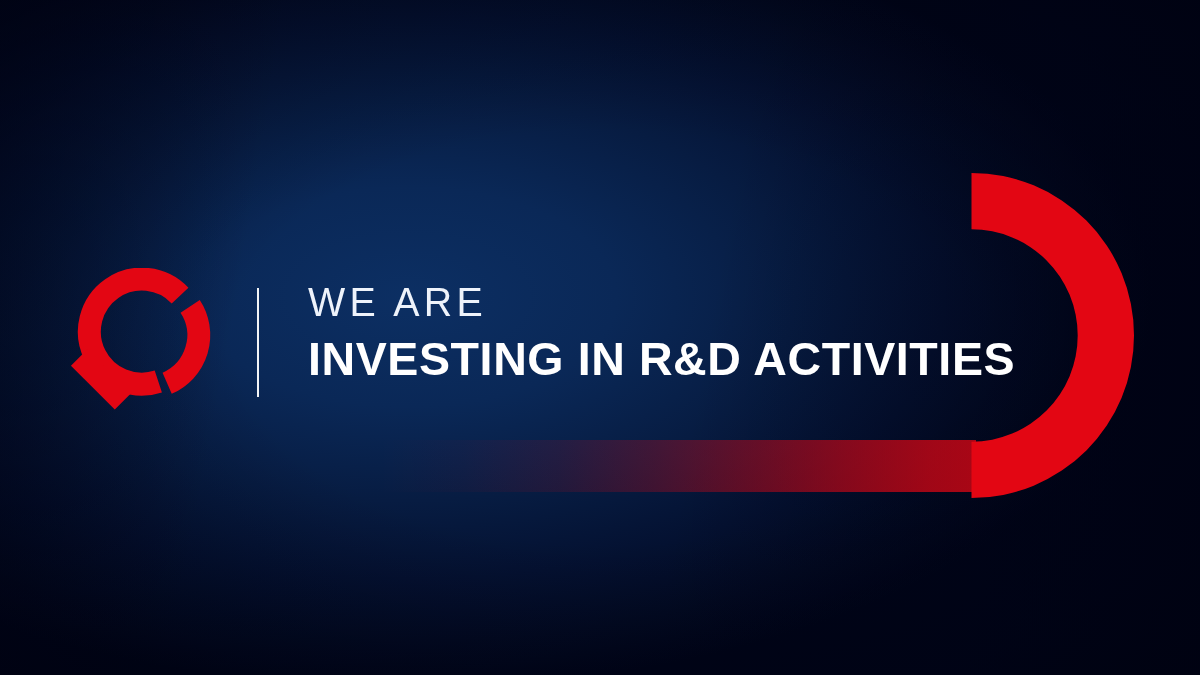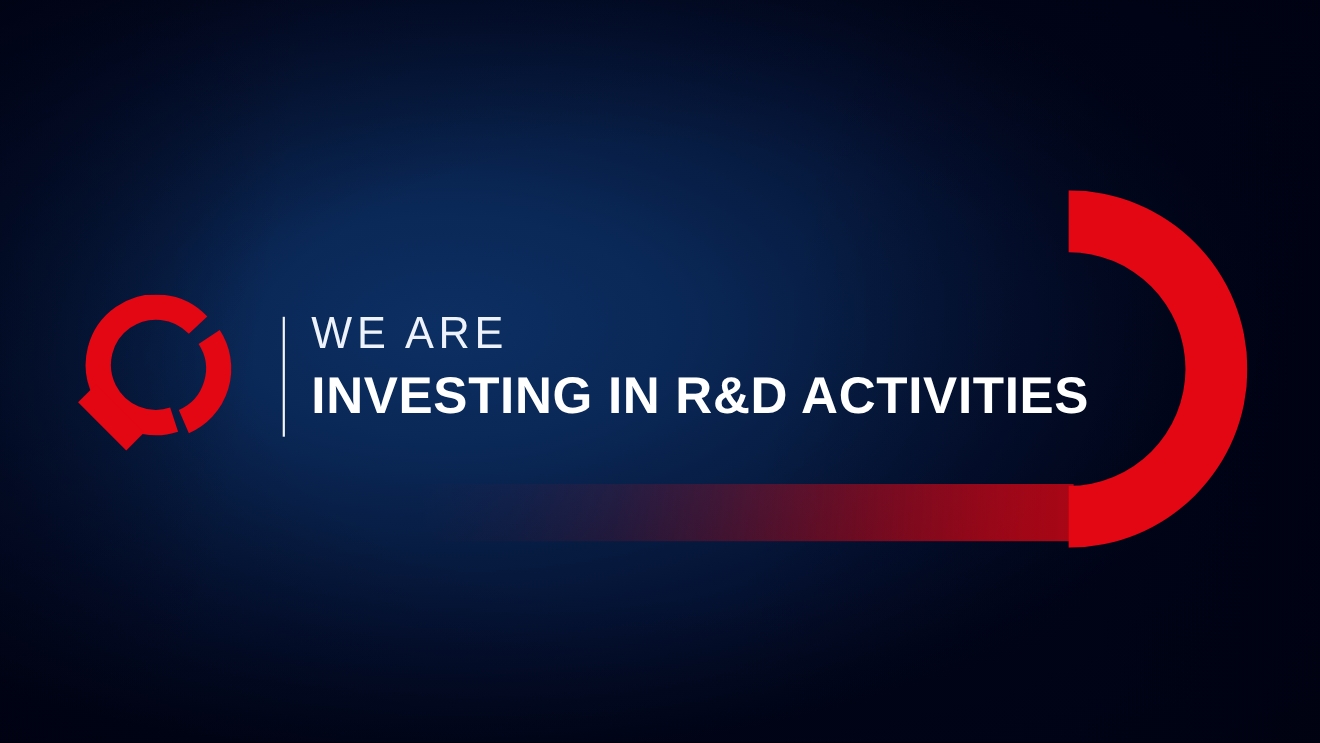--- a/index.html
+++ b/index.html
@@ -104,21 +104,21 @@
     top: 288px;
     width: 2px;
     height: 109px;
     background: #ffffff;
     opacity: 0.95;
   }
 
   
   .text-block {
     position: absolute;
-    left: 283px;
+    left: 308px;
     top: 279px;
     width: 740px;
   }
   .eyebrow {
     display: block;
     font-family: "Liberation Sans", sans-serif;
     font-weight: 300;
     font-size: 41px;
     line-height: 46px;
     letter-spacing: 4.5px;

